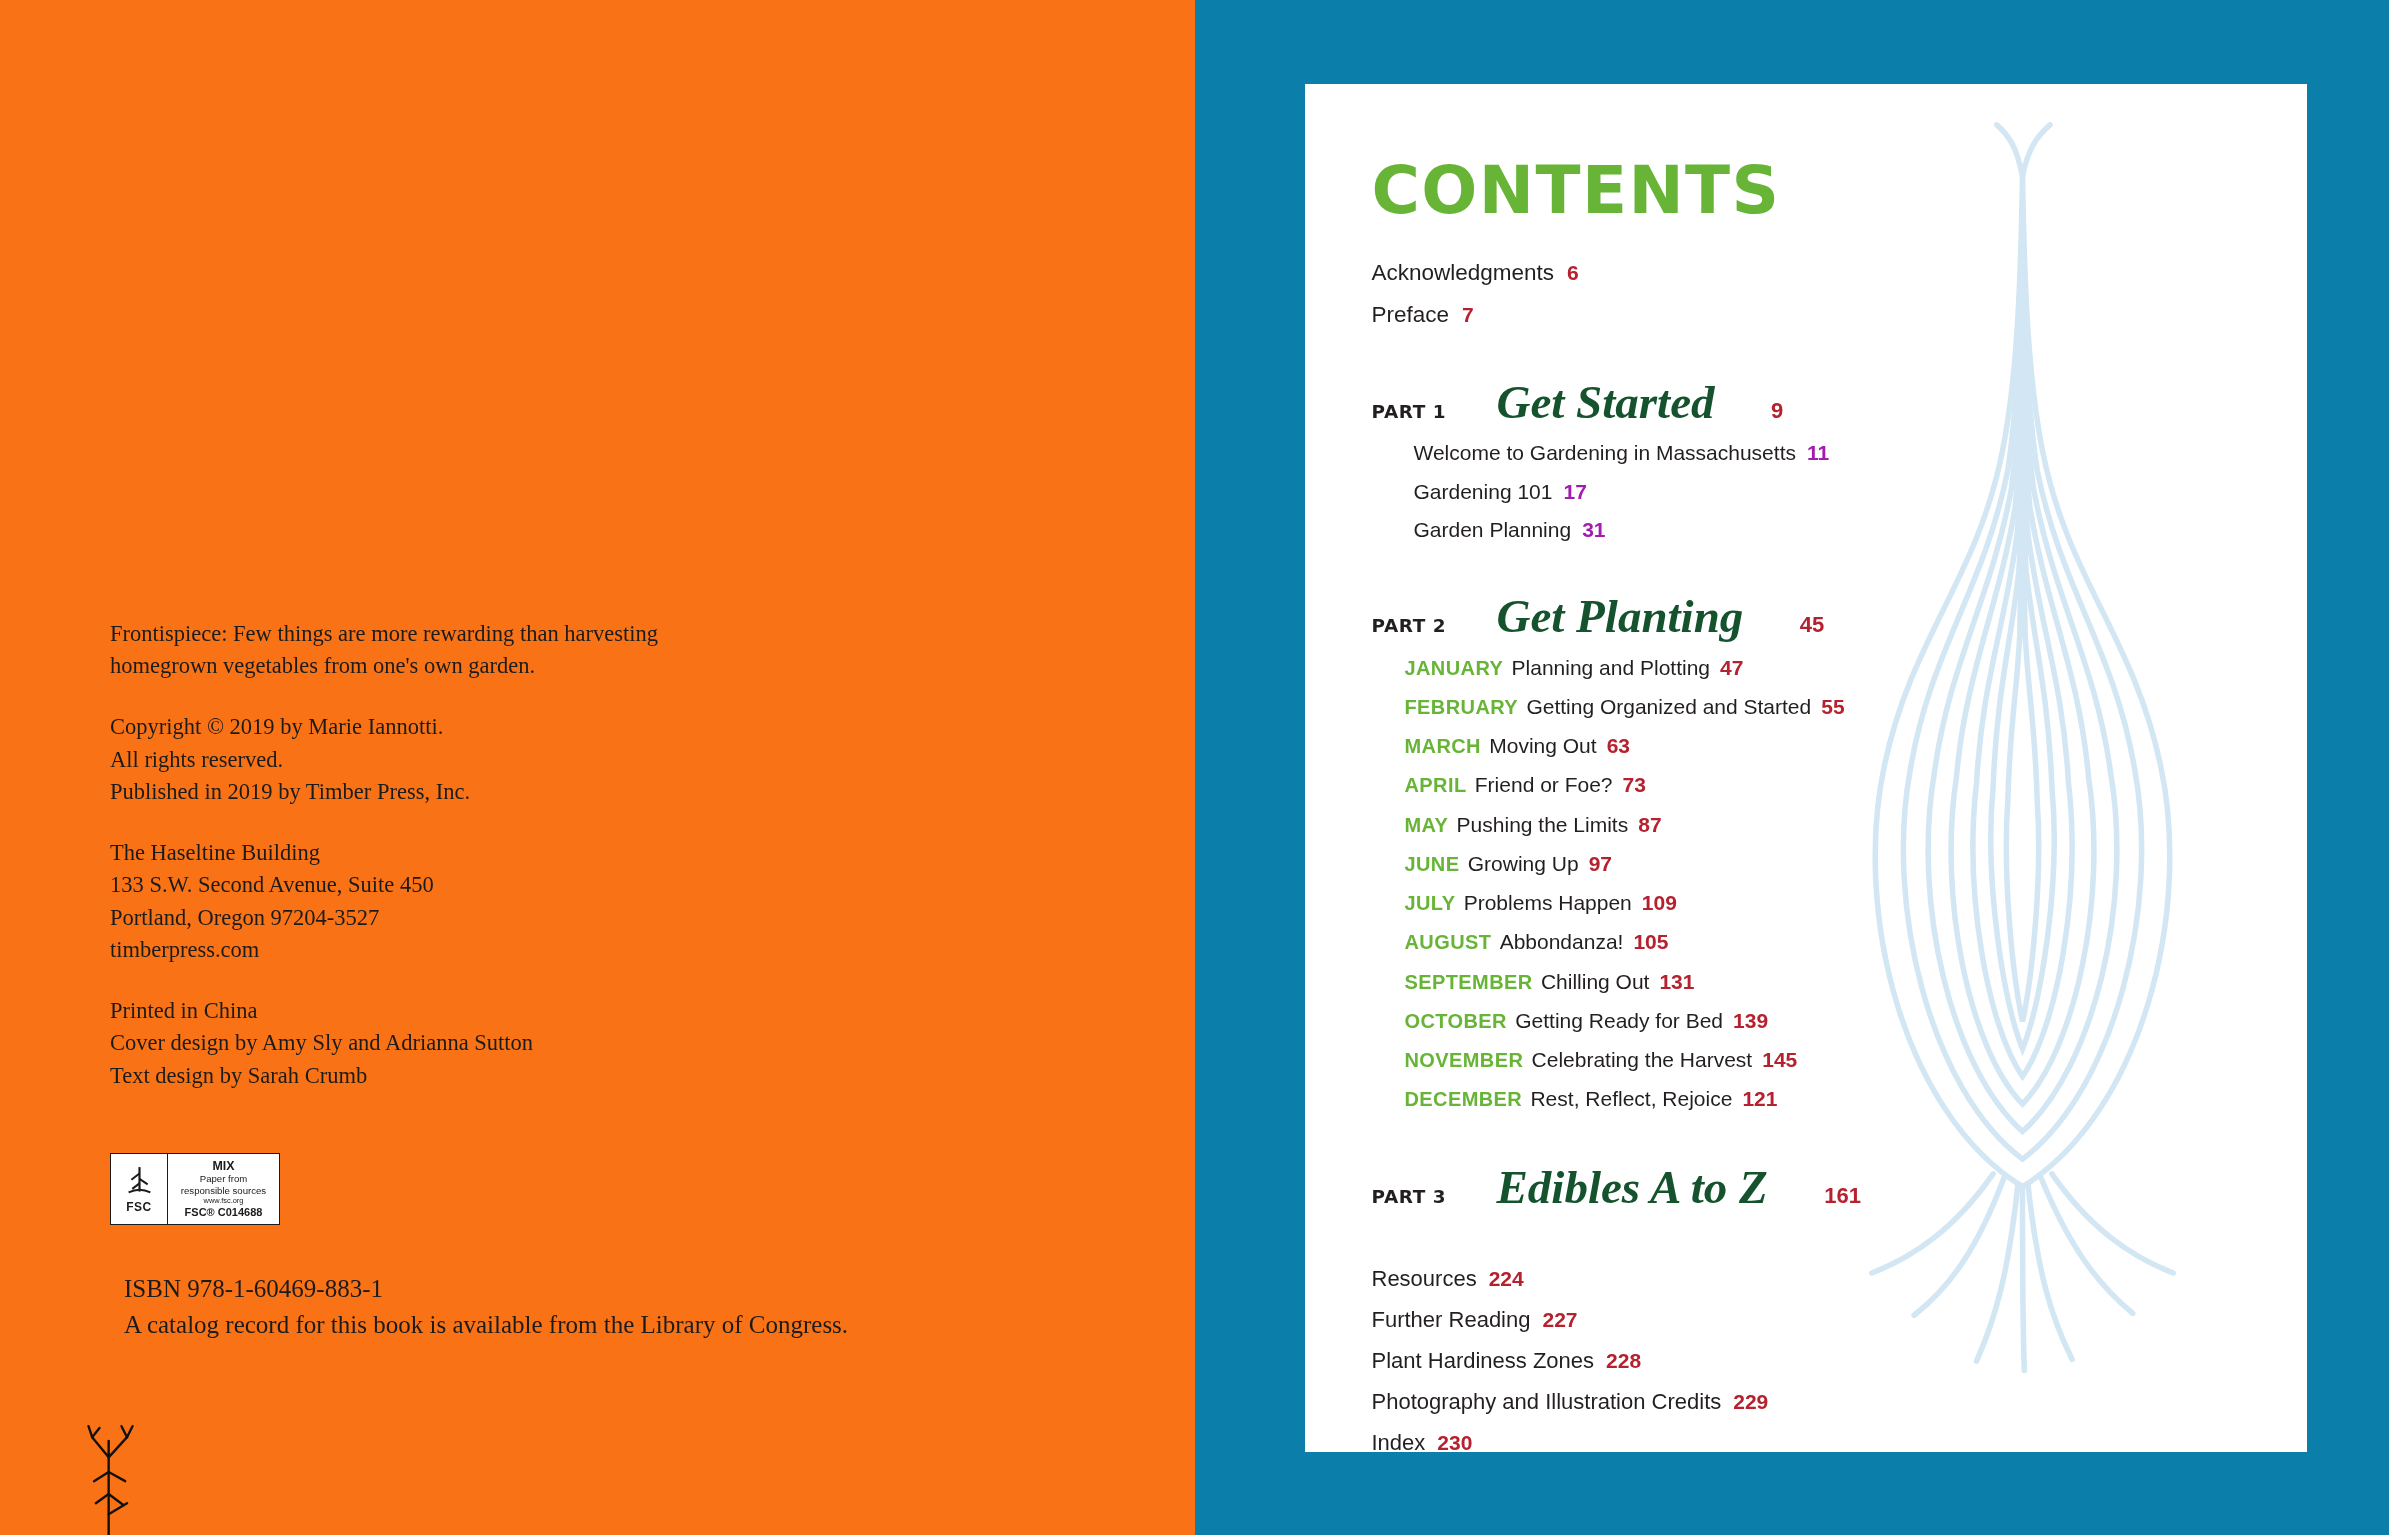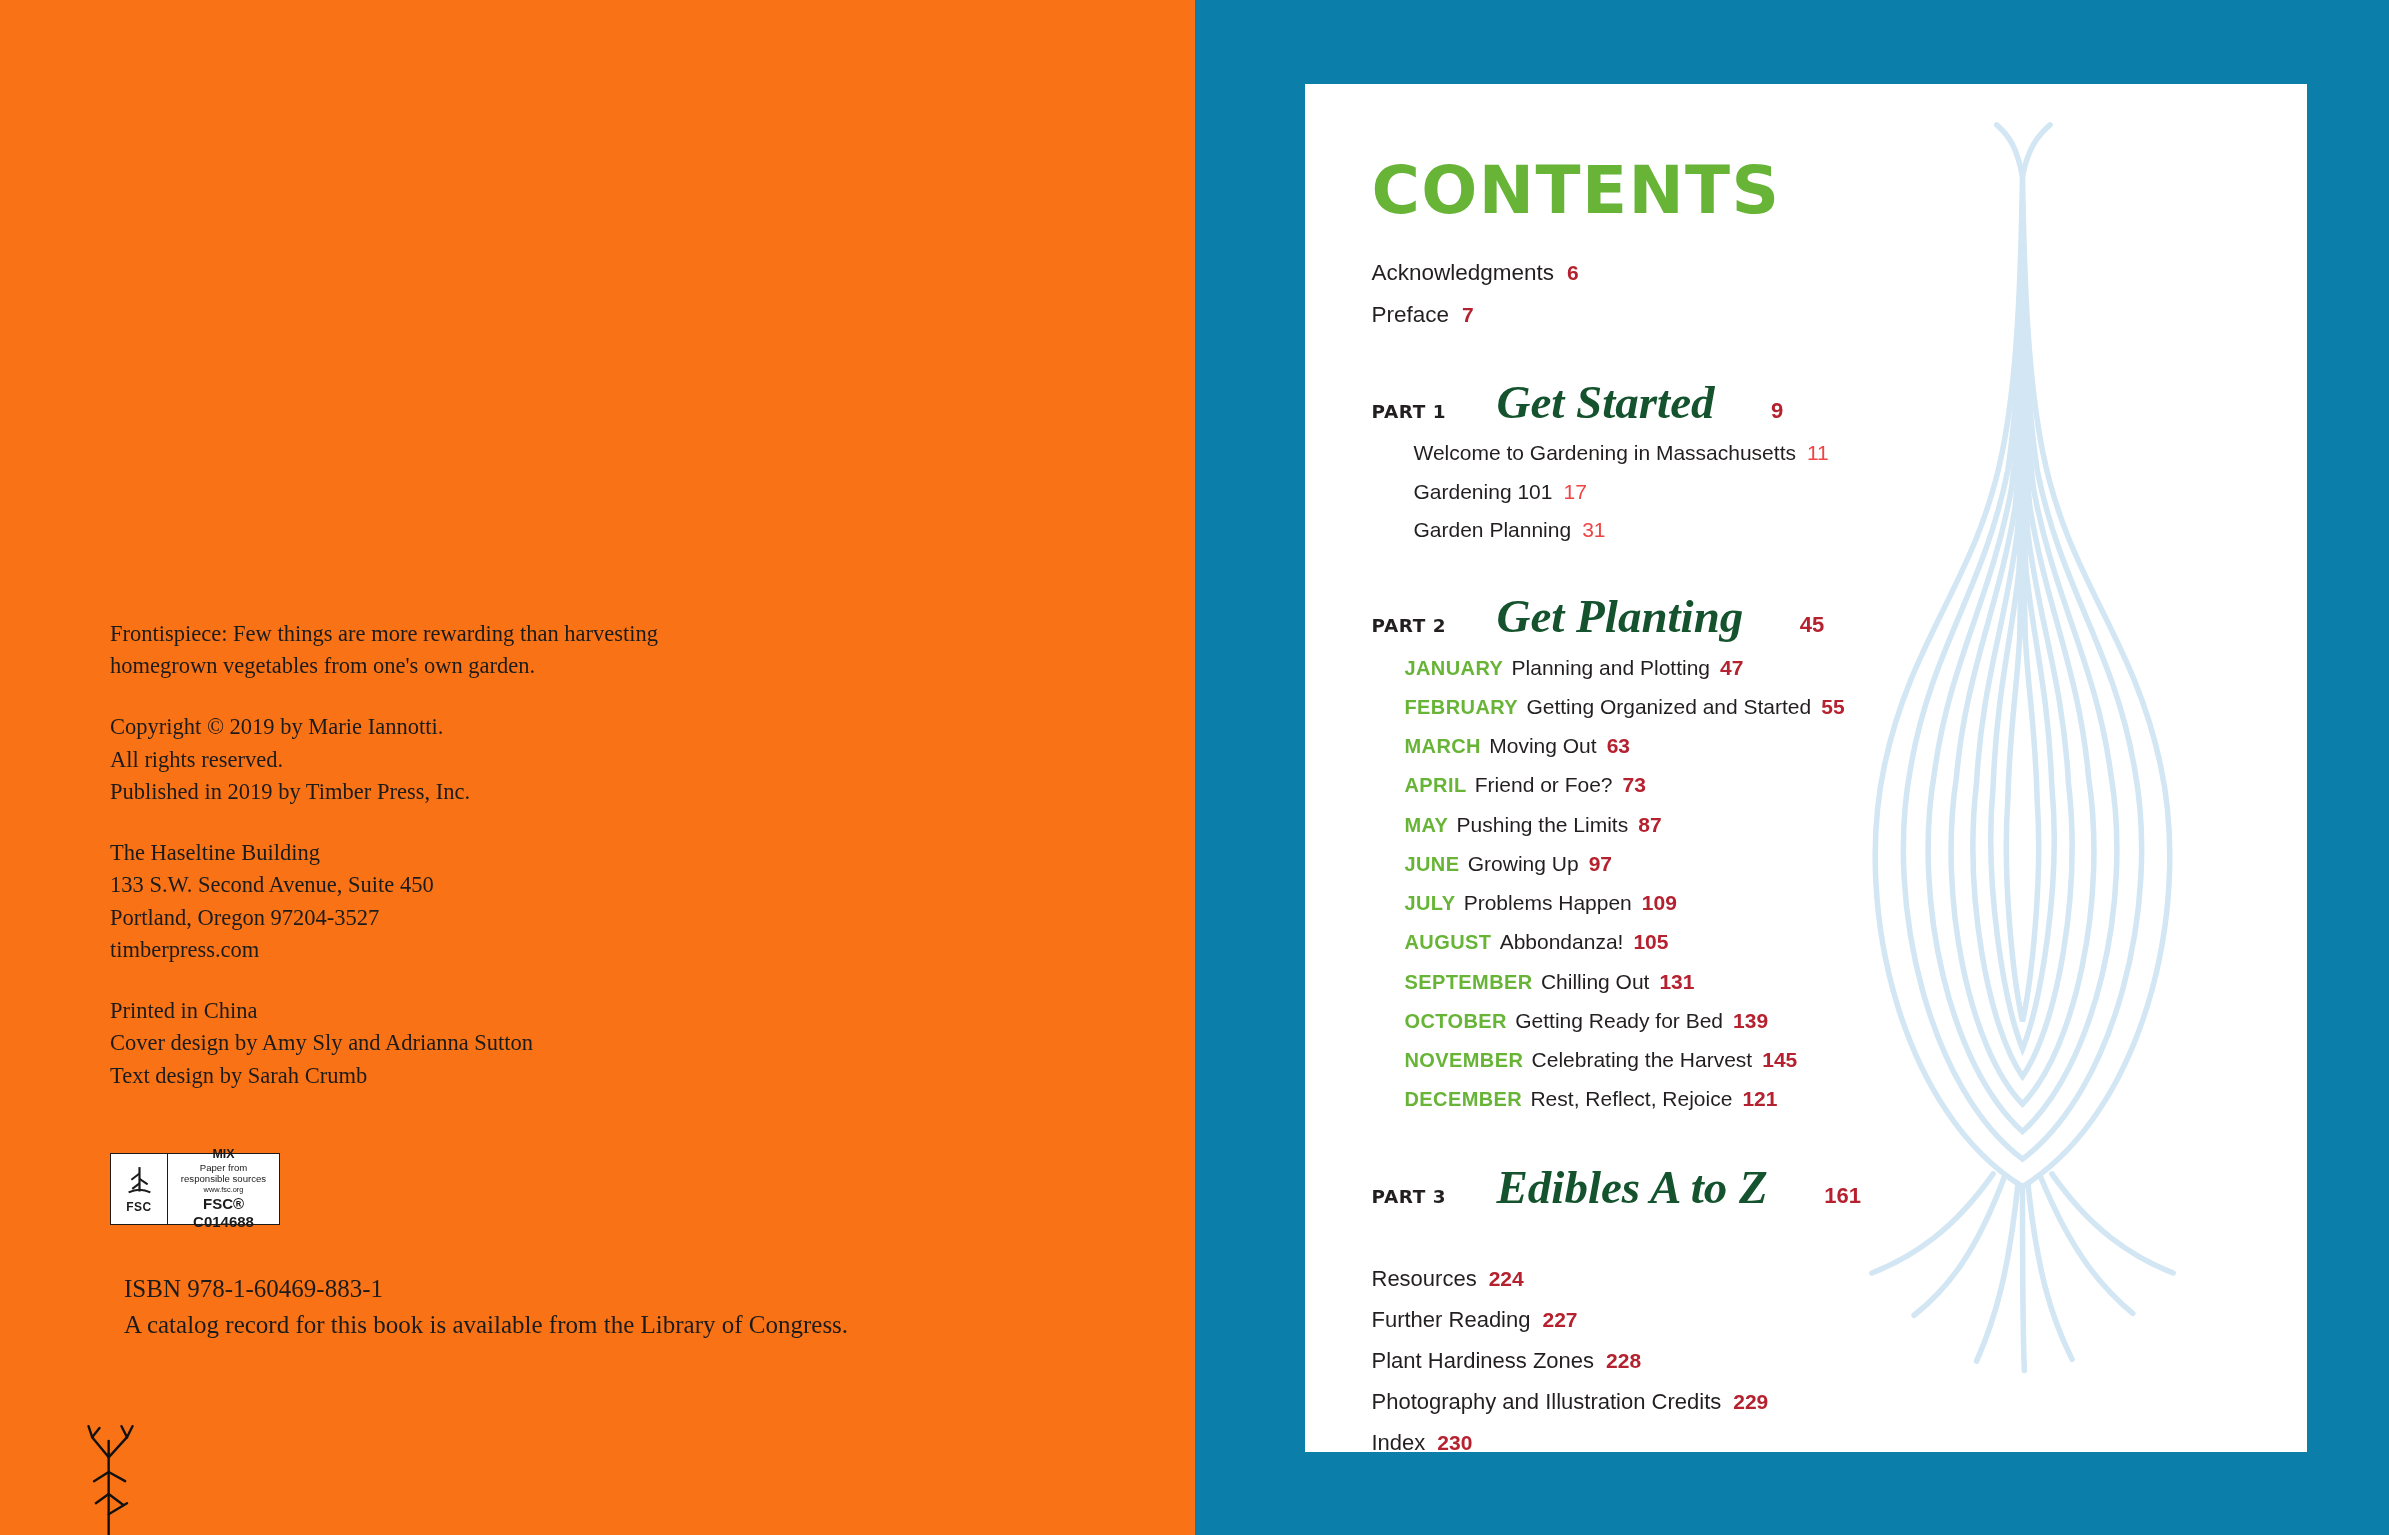--- a/index.html
+++ b/index.html
@@ -87,21 +87,21 @@
     text-align: center;
     font-family: "Liberation Sans", sans-serif;
     color: #1b1b1b;
     line-height: 1.18;
     padding: 1.8px 2.8px;
     box-sizing: border-box;
   }
   .fsc-mix { font-size: 12.4px; font-weight: bold; }
   .fsc-sub { font-size: 9.6px; }
   .fsc-url { font-size: 7.4px; margin-top: 0.9px; }
-  .fsc-code { font-size: 15px; font-weight: bold; margin-top: 0.9px; }
+  .fsc-code { font-size: 11px; font-weight: bold; margin-top: 0.9px; }
 
   .isbn-block {
     position: absolute;
     left: 124px;
     top: 1271px;
     width: 827px;
     font-family: "Liberation Serif", serif;
     font-size: 25px;
     line-height: 1.44;
     color: #1b1b1b;
@@ -202,22 +202,22 @@
     margin-left: 16.5px;
     font-style: normal;
   }
   .chap-row {
     font-size: 21px;
     color: #231f20;
     margin: 0 0 13px 42px;
     line-height: 1.2;
   }
   .chap-row .pg {
-    color: #ef4444;
-    font-weight: normal;
+    color: #a21caf;
+    font-weight: bold;
     margin-left: 11px;
     text-align: center;
   }
   .month-row {
     font-size: 21px;
     color: #231f20;
     margin: 0 0 13px 33px;
     line-height: 1.25;
   }
   .month-row .mon {

